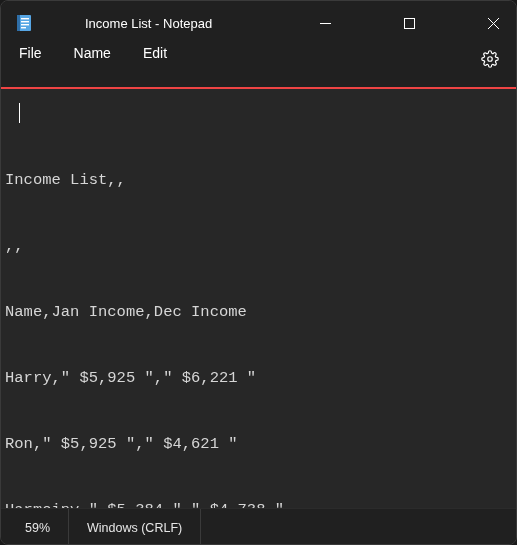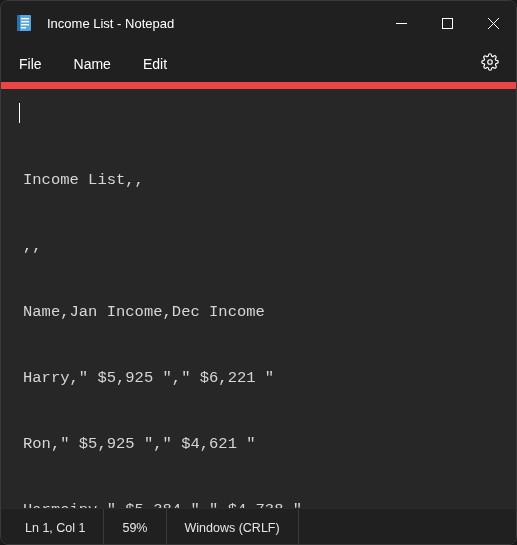--- a/index.html
+++ b/index.html
@@ -12,20 +12,21 @@
       overflow: hidden;
       border: 1px solid #3a3a3a;
       border-radius: 8px;
     }
     .titlebar {
       height: 44px;
       background: #202020;
       display: flex;
       align-items: center;
       padding-left: 14px;
+      gap: 38px;
     }
     .titlebar .app-icon {
       width: 18px;
       height: 18px;
       margin-right: 14px;
       display: flex;
       align-items: center;
       justify-content: center;
     }
     .titlebar .title {
@@ -40,41 +41,40 @@
       display: flex;
       align-items: center;
       justify-content: center;
       color: #ffffff;
     }
     .win-btn svg { stroke: #ffffff; }
     .menubar {
       height: 44px;
       background: #202020;
       display: flex;
-      align-items: center;
       padding: 0 10px 0 18px;
       gap: 32px;
-      border-bottom: 7px solid #ef4444;
+      border-bottom: 2px solid #ef4444;
     }
     .menubar .menu-item {
       font-size: 14px;
       color: #ffffff;
     }
     .menubar .spacer { flex: 1; }
     .gear {
       width: 32px;
       height: 32px;
       display: flex;
       align-items: center;
       justify-content: center;
     }
     .editor {
       background: #272727;
       height: calc(545px - 44px - 44px - 38px);
-      padding: 14px 22px;
+      padding: 14px 4px;
       font-family: Consolas, "Courier New", monospace;
       font-size: 15.5px;
       line-height: 22px;
       color: #d6d6d6;
       white-space: pre;
       overflow: hidden;
       position: relative;
     }
     .cursor {
       position: absolute;
@@ -163,16 +163,15 @@
   
   
   
   
   
   
   
 </div>
 
 <div class="statusbar">
-  <div class="cell">Ln 1, Col 1</div>
   <div class="cell">59%</div>
   <div class="cell">Windows (CRLF)</div>
 </div>
 
 </body></html>

